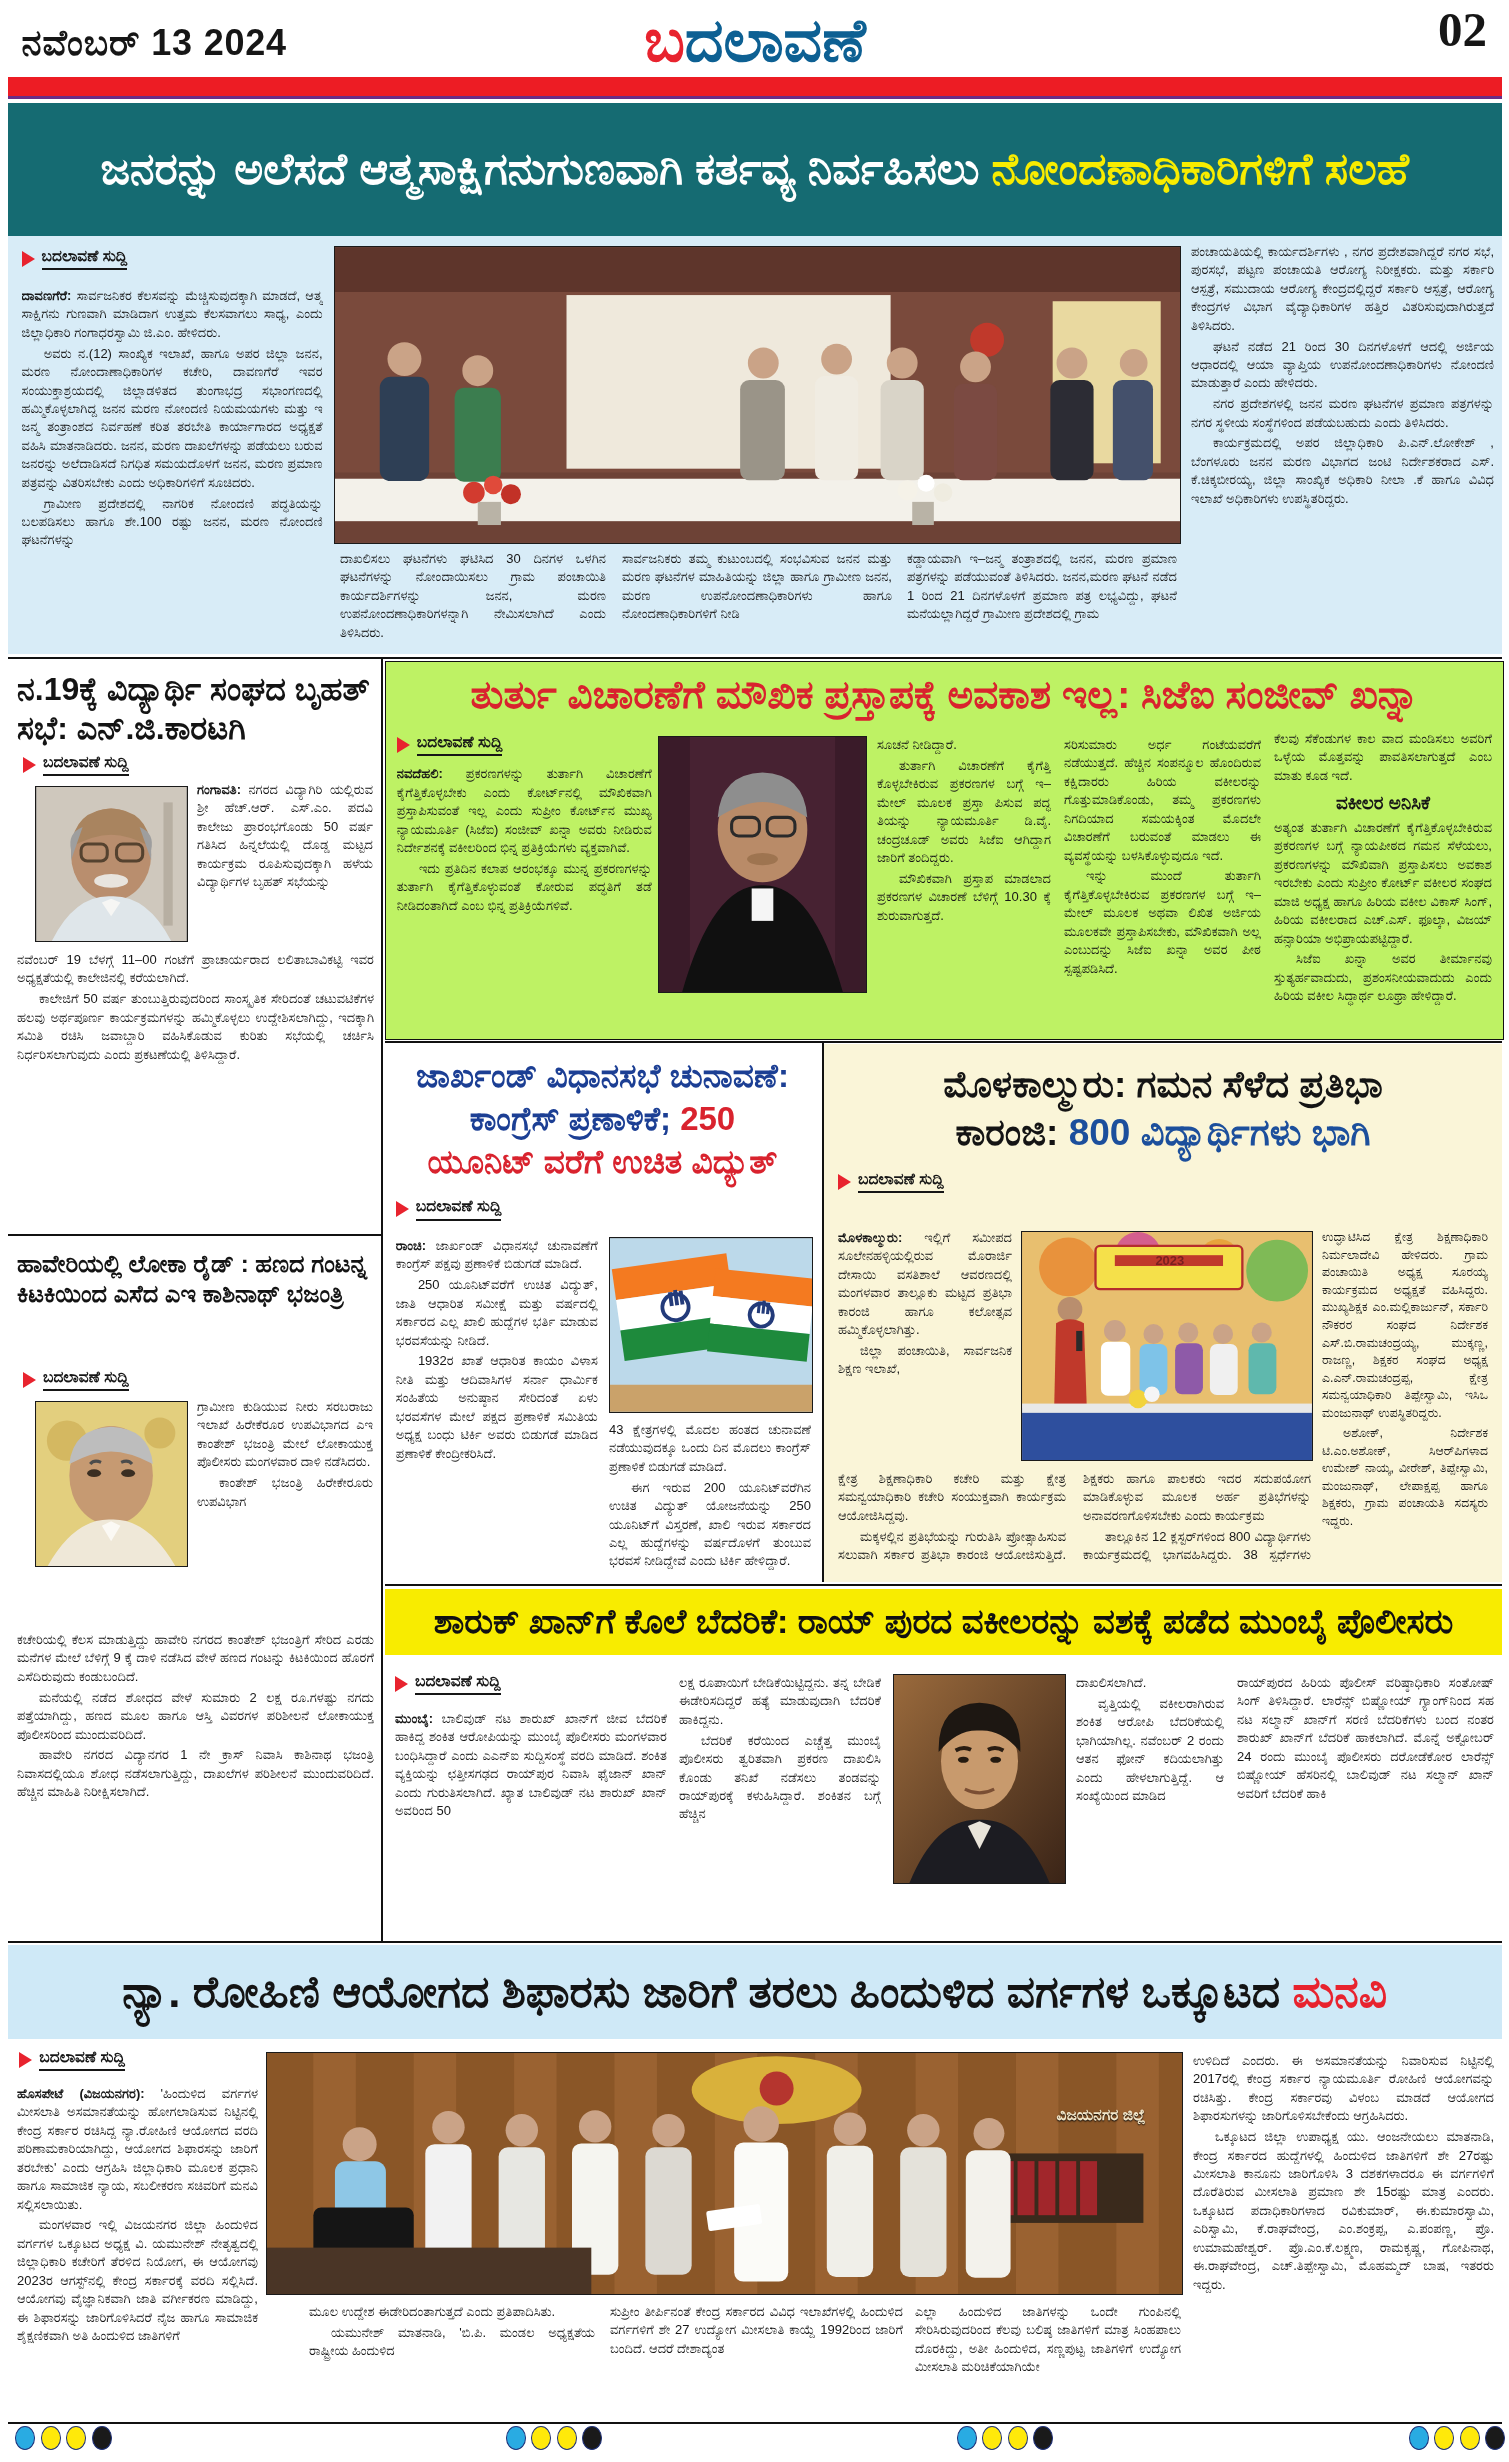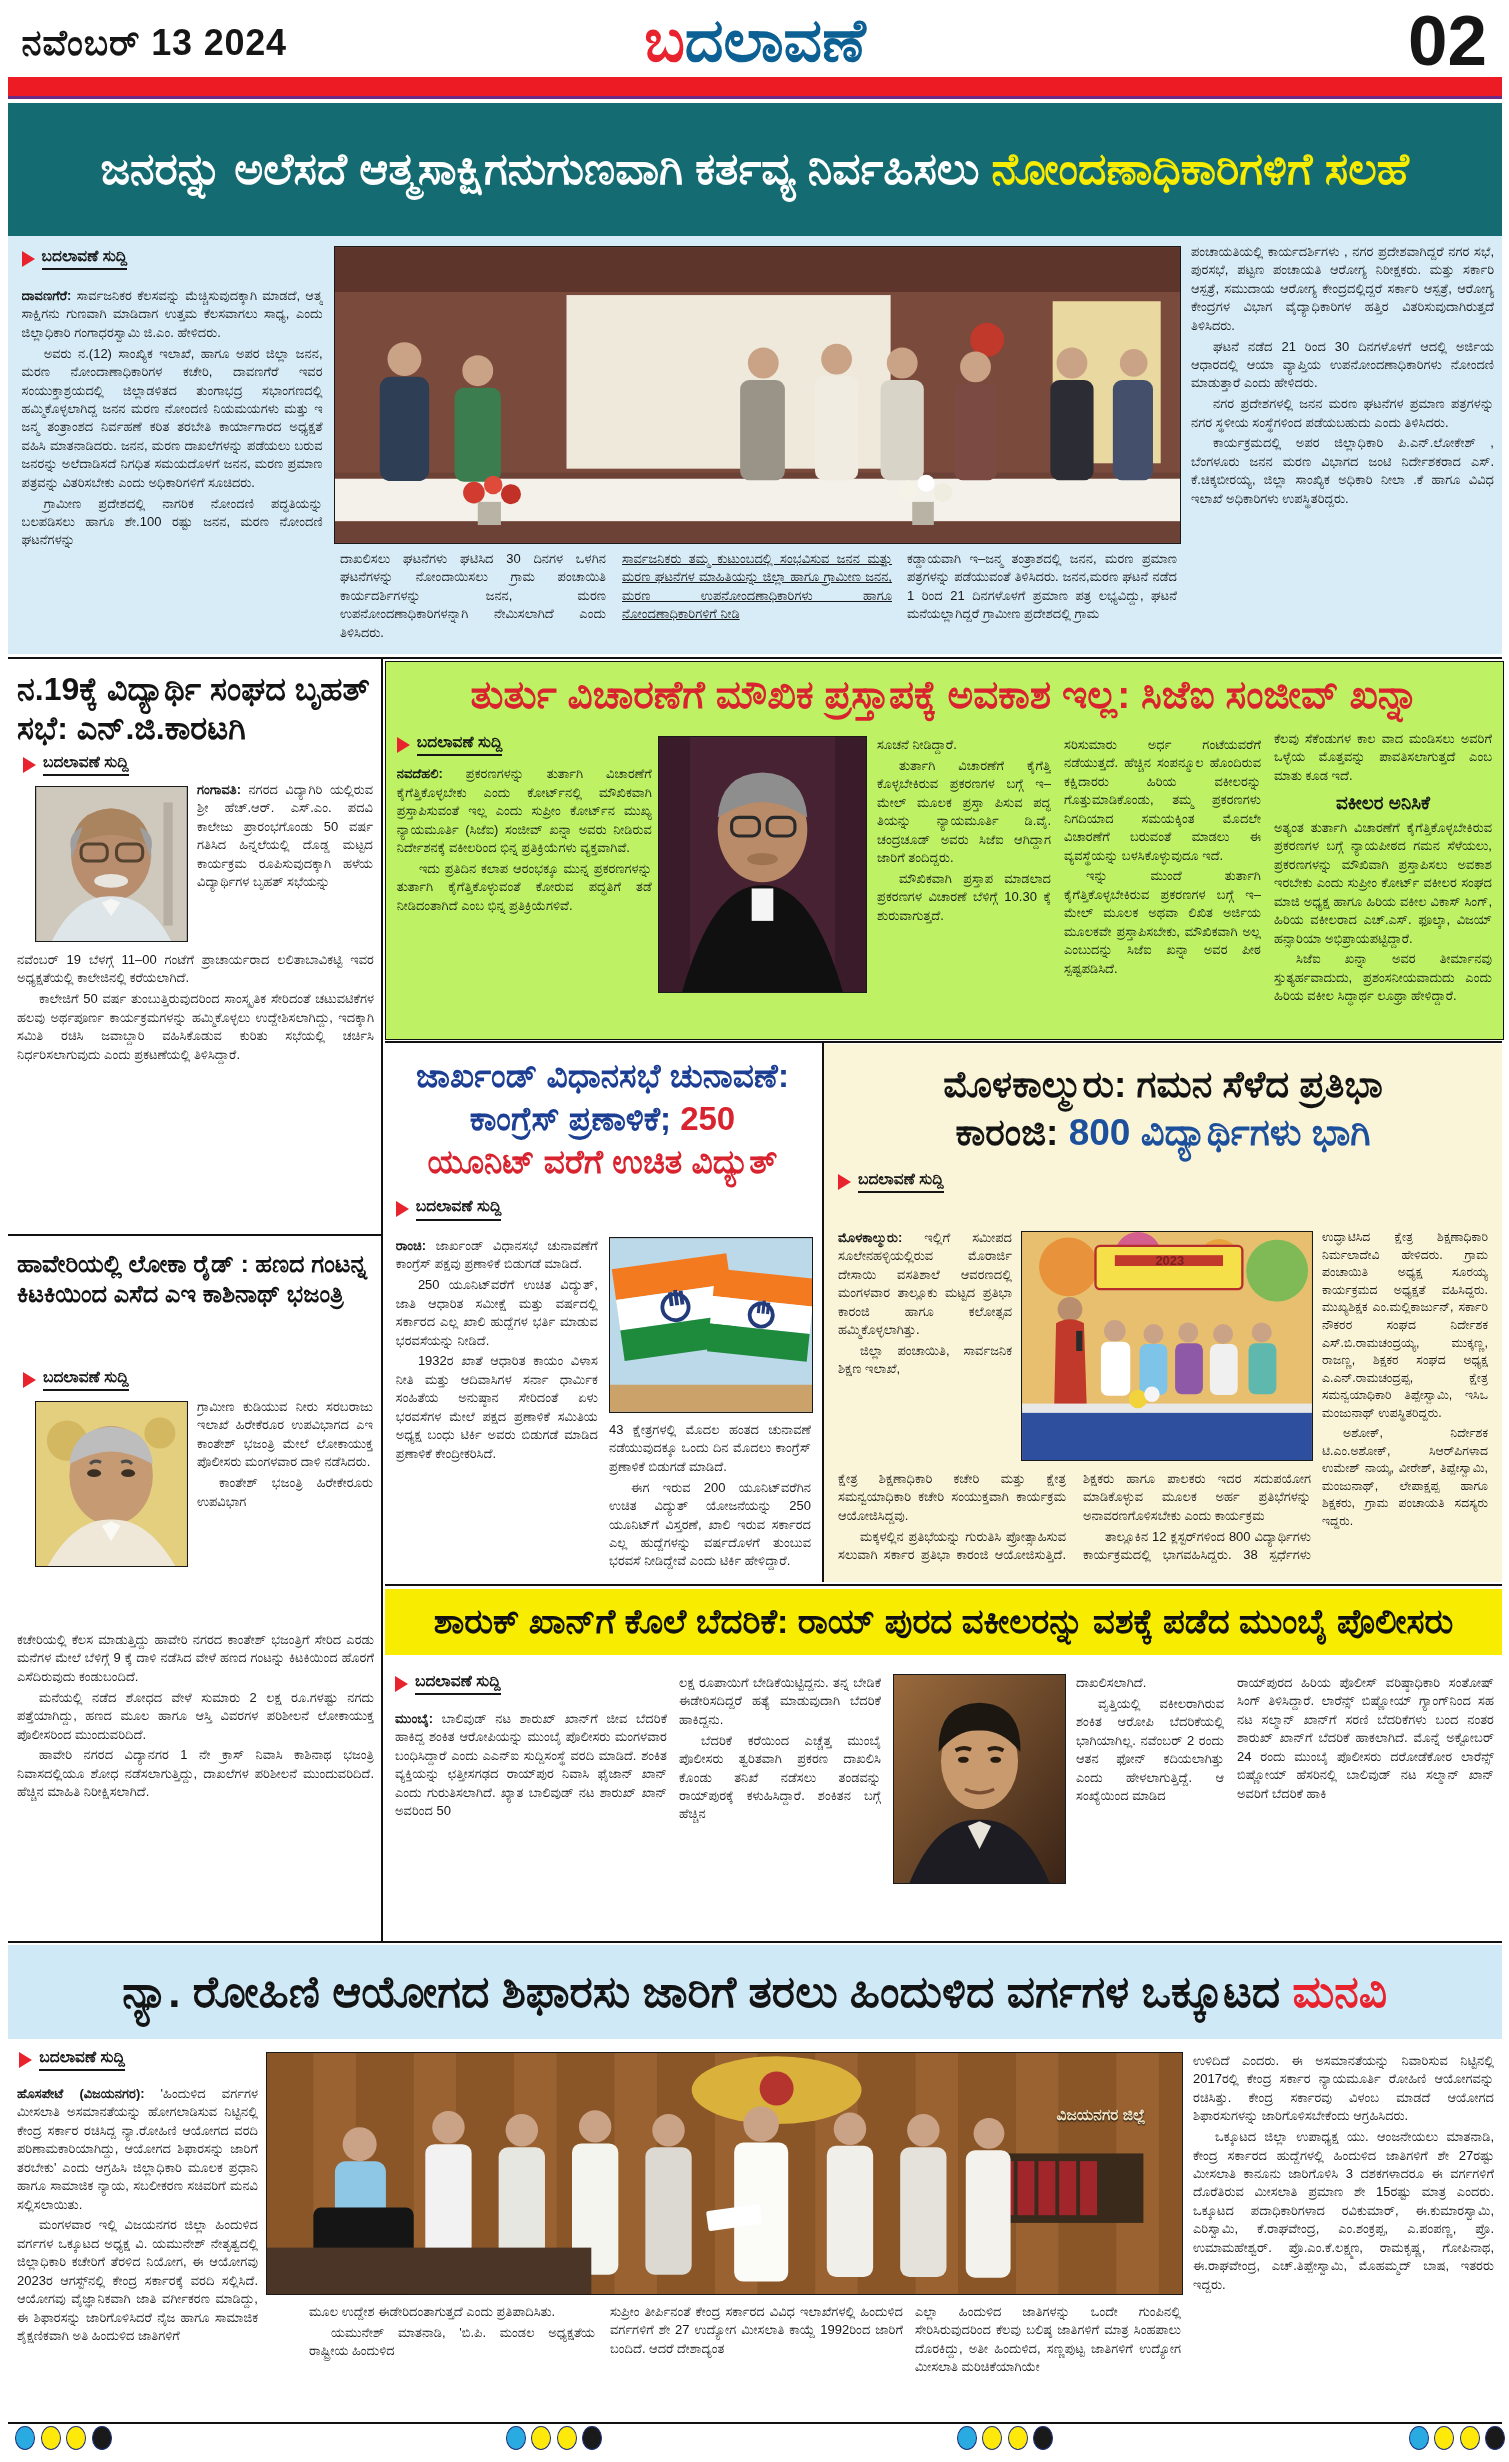--- a/index.html
+++ b/index.html
@@ -4,21 +4,21 @@
 <style>
   html,body{margin:0;padding:0;background:#e9e9e9;}
   .page{position:relative;width:1510px;height:2462px;background:#ffffff;
         font-family:"Liberation Sans","DejaVu Sans",sans-serif;color:#161616;overflow:hidden;margin:0 auto;}
   .abs{position:absolute;}
   
   .mh-date{font-size:36px;font-weight:bold;letter-spacing:0.8px;}
   .mh-logo{font-size:60px;font-weight:bold;white-space:nowrap;}
   .mh-logo .red{color:#e8232e;}
   .mh-logo .blue{color:#0d6093;}
-  .mh-page{font-size:71px;font-weight:bold;line-height:1;}
+  .mh-page{font-size:49px;font-weight:bold;line-height:1;font-family:Liberation Serif, serif;}
   .redbar{background:#ed1c24;border-bottom:3.9px solid #6a2c86;}
   
   .hrule{background:#111;height:2.3px;}
   .vrule{background:#111;width:2.3px;}
   
   .bt{font-size:13px;line-height:1.42;text-align:justify;overflow:hidden;}
   .bt .para{text-indent:1.7em;margin:0 0 2.3px;}
   .bt .lead{text-indent:0;}
   .dl{font-weight:bold;}
   .byline{display:flex;align-items:flex-end;gap:7px;}
@@ -119,21 +119,21 @@
           <circle cx="788" cy="318" r="12" fill="#efece0"></circle>
         <rect x="185" y="330" width="30" height="30" fill="#b9b3a6"></rect>
           <rect x="748" y="330" width="28" height="30" fill="#b9b3a6"></rect>
       </g>
     </svg>
   </div>
 
   <div class="abs bt" style="left:340px;top:550px;width:266px;height:99px;">
     <p class="para lead">ದಾಖಲಿಸಲು ಘಟನೆಗಳು ಘಟಿಸಿದ 30 ದಿನಗಳ ಒಳಗಿನ ಘಟನೆಗಳನ್ನು ನೋಂದಾಯಿಸಲು ಗ್ರಾಮ ಪಂಚಾಯಿತಿ ಕಾರ್ಯದರ್ಶಿಗಳನ್ನು ಜನನ, ಮರಣ ಉಪನೋಂದಣಾಧಿಕಾರಿಗಳನ್ನಾಗಿ ನೇಮಿಸಲಾಗಿದೆ ಎಂದು ತಿಳಿಸಿದರು.</p>
   </div>
-  <div class="abs bt" style="left:622px;top:550px;width:270px;height:99px;text-decoration:underline;">
+  <div class="abs bt" style="left:622px;top:550px;width:270px;height:99px;">
     <p class="para lead">ಸಾರ್ವಜನಿಕರು ತಮ್ಮ ಕುಟುಂಬದಲ್ಲಿ ಸಂಭವಿಸುವ ಜನನ ಮತ್ತು ಮರಣ ಘಟನೆಗಳ ಮಾಹಿತಿಯನ್ನು ಜಿಲ್ಲಾ ಹಾಗೂ ಗ್ರಾಮೀಣ ಜನನ, ಮರಣ ಉಪನೋಂದಣಾಧಿಕಾರಿಗಳು ಹಾಗೂ ನೋಂದಣಾಧಿಕಾರಿಗಳಿಗೆ ನೀಡಿ</p>
   </div>
   <div class="abs bt" style="left:907px;top:550px;width:270px;height:99px;">
     <p class="para lead">ಕಡ್ಡಾಯವಾಗಿ ಇ–ಜನ್ಮ ತಂತ್ರಾಶದಲ್ಲಿ ಜನನ, ಮರಣ ಪ್ರಮಾಣ ಪತ್ರಗಳನ್ನು ಪಡೆಯುವಂತೆ ತಿಳಿಸಿದರು. ಜನನ,ಮರಣ ಘಟನೆ ನಡೆದ 1 ರಿಂದ 21 ದಿನಗಳೊಳಗೆ ಪ್ರಮಾಣ ಪತ್ರ ಲಭ್ಯವಿದ್ದು, ಘಟನೆ ಮನೆಯಲ್ಲಾಗಿದ್ದರೆ ಗ್ರಾಮೀಣ ಪ್ರದೇಶದಲ್ಲಿ ಗ್ರಾಮ</p>
   </div>
   <div class="abs bt" style="left:1191px;top:243px;width:303px;height:405px;">
     <p class="para lead">ಪಂಚಾಯತಿಯಲ್ಲಿ ಕಾರ್ಯದರ್ಶಿಗಳು , ನಗರ ಪ್ರದೇಶವಾಗಿದ್ದರೆ ನಗರ ಸಭೆ, ಪುರಸಭೆ, ಪಟ್ಟಣ ಪಂಚಾಯತಿ ಆರೋಗ್ಯ ನಿರೀಕ್ಷಕರು. ಮತ್ತು ಸರ್ಕಾರಿ ಆಸ್ಪತ್ರೆ, ಸಮುದಾಯ ಆರೋಗ್ಯ ಕೇಂದ್ರದಲ್ಲಿದ್ದರೆ ಸರ್ಕಾರಿ ಆಸ್ಪತ್ರೆ, ಆರೋಗ್ಯ ಕೇಂದ್ರಗಳ ವಿಭಾಗ ವೈದ್ಯಾಧಿಕಾರಿಗಳ ಹತ್ತಿರ ವಿತರಿಸುವುದಾಗಿರುತ್ತದೆ ತಿಳಿಸಿದರು.</p>
     <p class="para">ಘಟನೆ ನಡೆದ 21 ರಿಂದ 30 ದಿನಗಳೊಳಗೆ ಆದಲ್ಲಿ ಅರ್ಜಿಯ ಆಧಾರದಲ್ಲಿ ಆಯಾ ವ್ಯಾಪ್ತಿಯ ಉಪನೋಂದಣಾಧಿಕಾರಿಗಳು ನೋಂದಣಿ ಮಾಡುತ್ತಾರೆ ಎಂದು ಹೇಳಿದರು.</p>
     <p class="para">ನಗರ ಪ್ರದೇಶಗಳಲ್ಲಿ ಜನನ ಮರಣ ಘಟನೆಗಳ ಪ್ರಮಾಣ ಪತ್ರಗಳನ್ನು ನಗರ ಸ್ಥಳೀಯ ಸಂಸ್ಥೆಗಳಿಂದ ಪಡೆಯಬಹುದು ಎಂದು ತಿಳಿಸಿದರು.</p>
     <p class="para">ಕಾರ್ಯಕ್ರಮದಲ್ಲಿ ಅಪರ ಜಿಲ್ಲಾಧಿಕಾರಿ ಪಿ.ಎನ್.ಲೋಕೇಶ್ , ಬೆಂಗಳೂರು ಜನನ ಮರಣ ವಿಭಾಗದ ಜಂಟಿ ನಿರ್ದೇಶಕರಾದ ಎಸ್. ಕೆ.ಚಿಕ್ಕಬೀರಯ್ಯ, ಜಿಲ್ಲಾ ಸಾಂಖ್ಯಿಕ ಅಧಿಕಾರಿ ನೀಲಾ .ಕೆ ಹಾಗೂ ವಿವಿಧ ಇಲಾಖೆ ಅಧಿಕಾರಿಗಳು ಉಪಸ್ಥಿತರಿದ್ದರು.</p>

